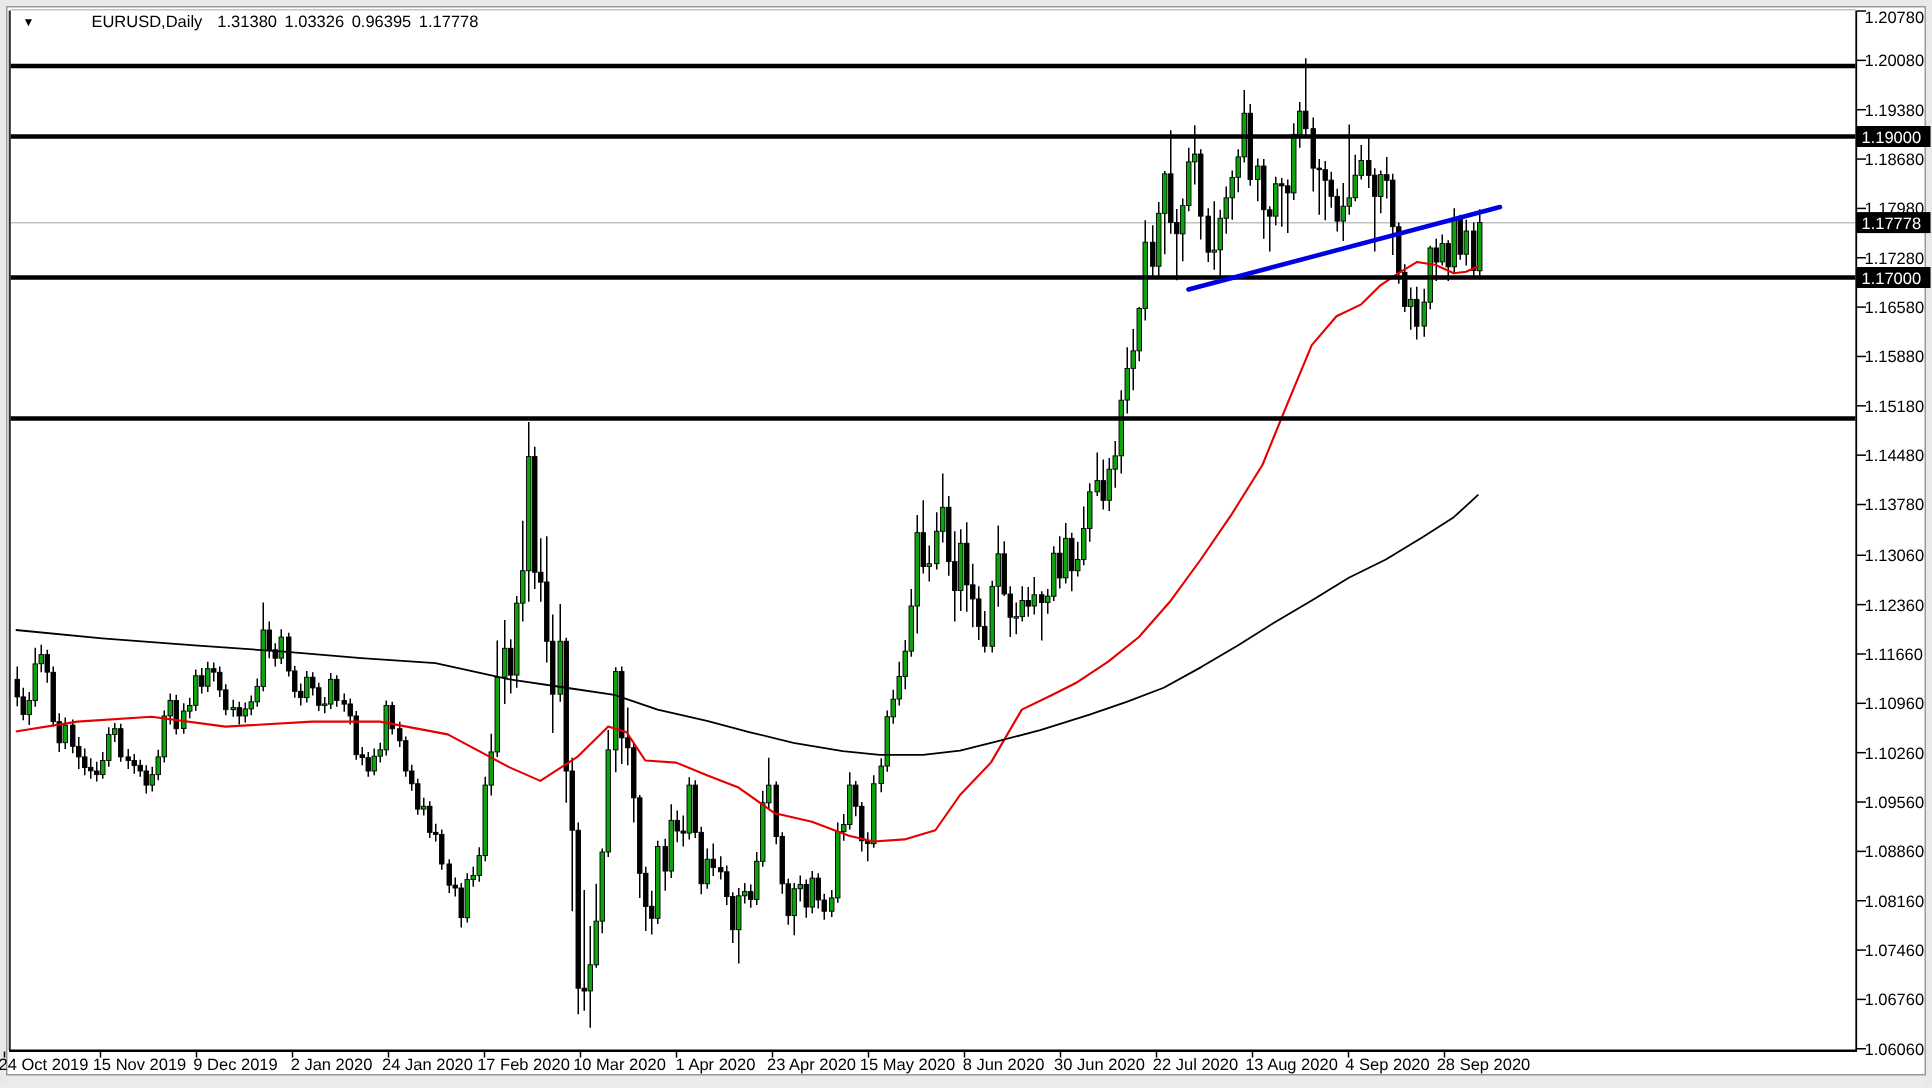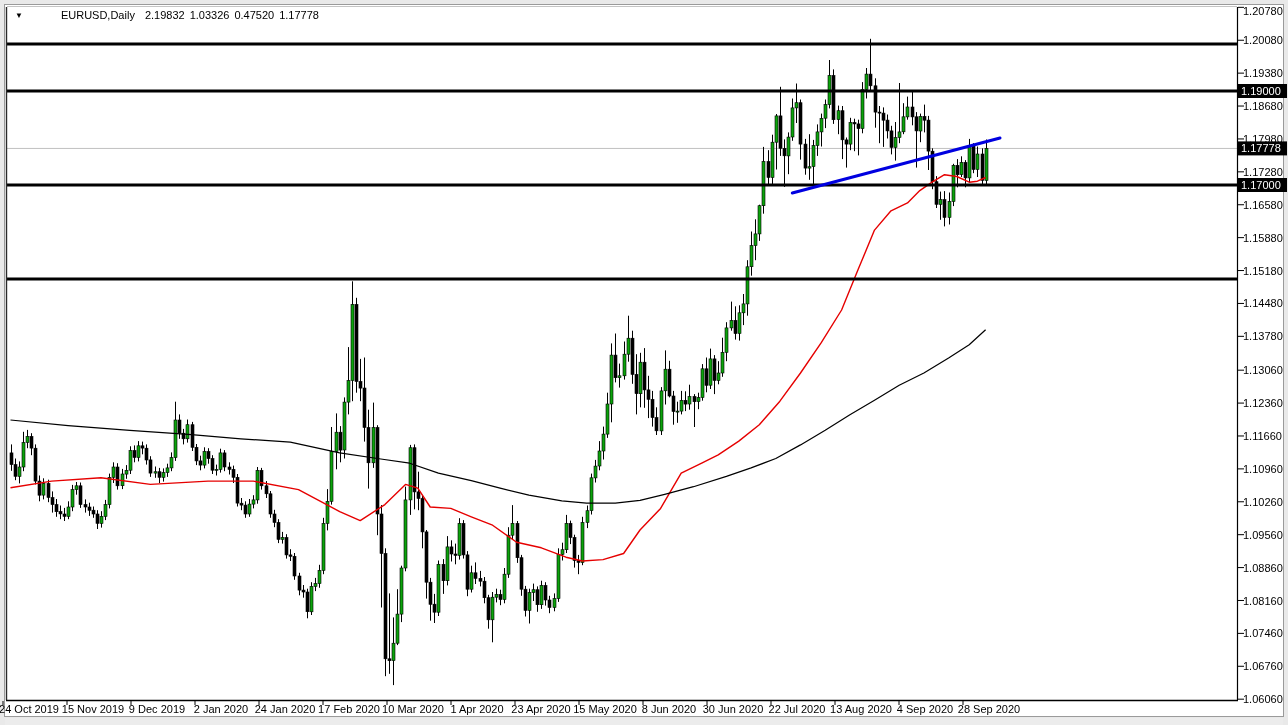--- a/index.html
+++ b/index.html
@@ -588,15 +588,15 @@
       <text x="797" y="713" text-anchor="middle">22 Jul 2020</text>
       <line x1="835" y1="701" x2="835" y2="705" stroke="#000" stroke-width="1"></line>
       <text x="861" y="713" text-anchor="middle">13 Aug 2020</text>
       <line x1="899" y1="701" x2="899" y2="705" stroke="#000" stroke-width="1"></line>
       <text x="925" y="713" text-anchor="middle">4 Sep 2020</text>
       <line x1="963" y1="701" x2="963" y2="705" stroke="#000" stroke-width="1"></line>
       <text x="989" y="713" text-anchor="middle">28 Sep 2020</text>
       <rect x="5" y="718" width="1278" height="7" fill="#ececec"></rect>
     </svg>
   <div id="chart-header">
-    <span class="tri">▼</span><span class="sym">EURUSD,Daily</span><span class="q">2.19832</span><span class="q">1.03326</span><span class="q">0.47520</span><span class="q">1.17778</span>
+    <span class="tri">▼</span><span class="sym">EURUSD,Daily</span><span class="q">1.31380</span><span class="q">1.03326</span><span class="q">0.96395</span><span class="q">1.17778</span>
   </div>
 </div>
 
 </body></html>

